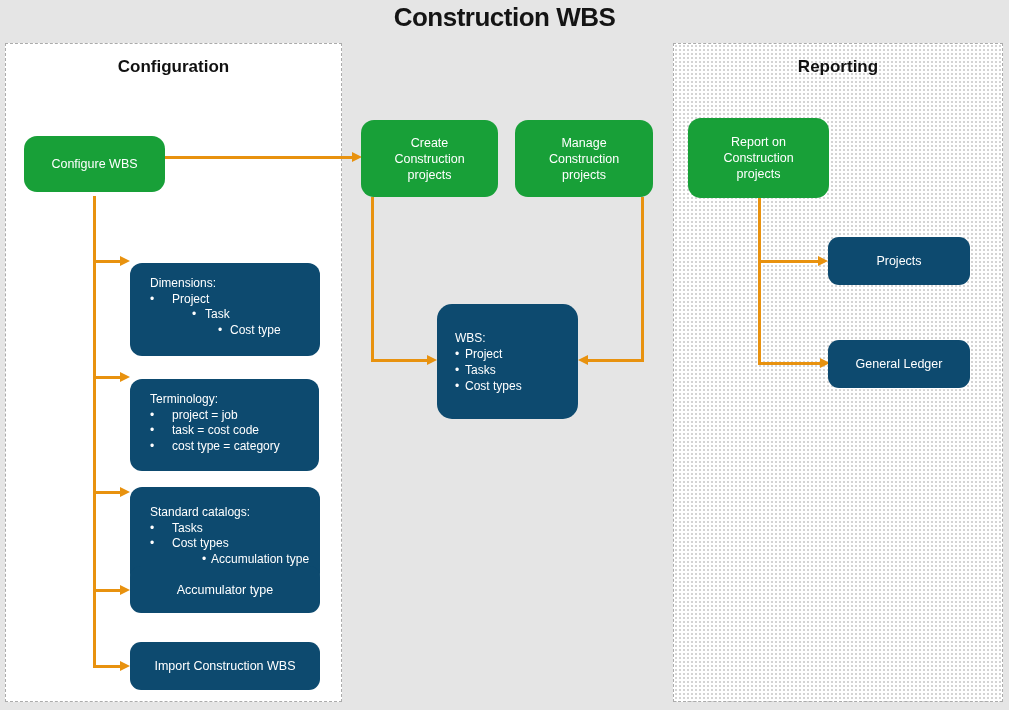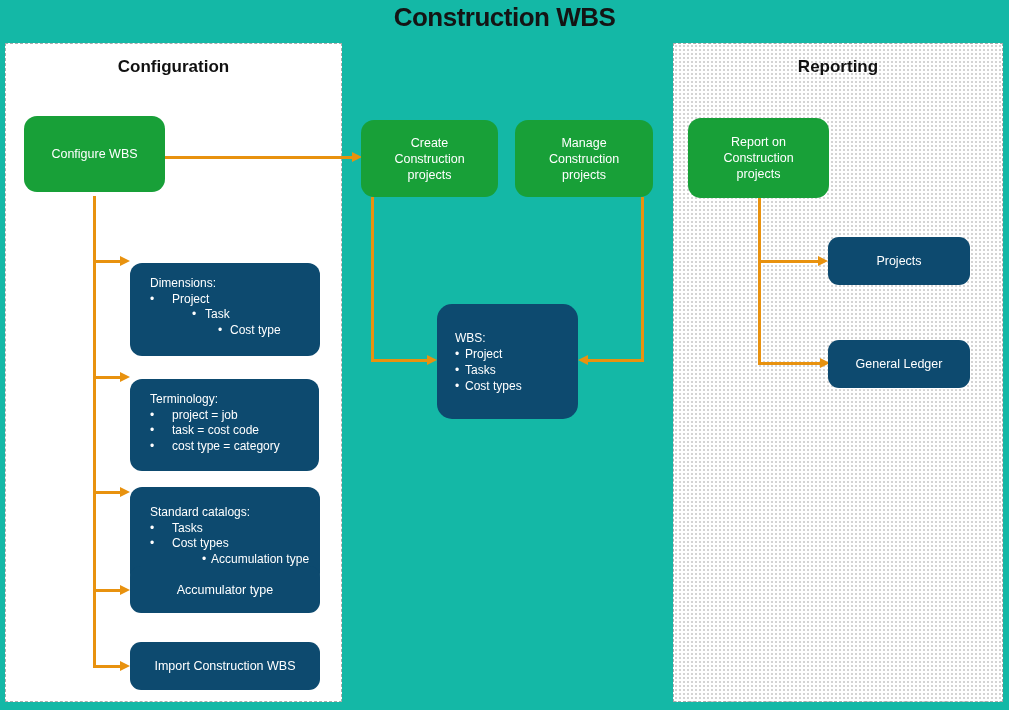--- a/index.html
+++ b/index.html
@@ -1,17 +1,17 @@
 <!DOCTYPE html>
 <html><head>
 <meta charset="utf-8">
 <style>
   html,body { margin:0; padding:0; background:#ffffff; }
   .page {
-    position:relative; width:1009px; height:710px; background:#14b8a6;
+    position:relative; width:1009px; height:710px; background:#e5e5e5;
     font-family:"Liberation Sans","DejaVu Sans",sans-serif; overflow:hidden;
   }
   .title {
     position:absolute; left:0; top:2px; width:1009px; text-align:center;
     font-size:26px; font-weight:bold; color:#141414; letter-spacing:-0.5px;
   }
   .col {
     position:absolute; top:43px; height:659px; box-sizing:border-box;
     border:1px dashed #ababab; background:#ffffff;
   }
@@ -93,21 +93,21 @@
   <div class="vline" style="left:641px; top:197px; height:165px;"></div>
   <div class="hline" style="left:588px; top:359px; width:56px;"></div>
   <div class="arrow-l" style="left:578px; top:355px;"></div>
 
   <div class="vline" style="left:758px; top:198px; height:167px;"></div>
   <div class="hline" style="left:759px; top:260px; width:60px;"></div>
   <div class="arrow-r" style="left:818px; top:256px;"></div>
   <div class="hline" style="left:758px; top:362px; width:63px;"></div>
   <div class="arrow-r" style="left:820px; top:358px;"></div>
 
-  <div class="node green" style="left:24px; top:116px; width:141px; height:76px;">
+  <div class="node green" style="left:24px; top:136px; width:141px; height:56px;">
     <span>Configure WBS</span>
   </div>
 
   <div class="node blue list-node" style="left:130px; top:215px; width:190px; height:93px;">
     <div class="line">Dimensions:</div>
     <div class="line b1">Project</div>
     <div class="line b2">Task</div>
     <div class="line b3">Cost type</div>
   </div>
 

